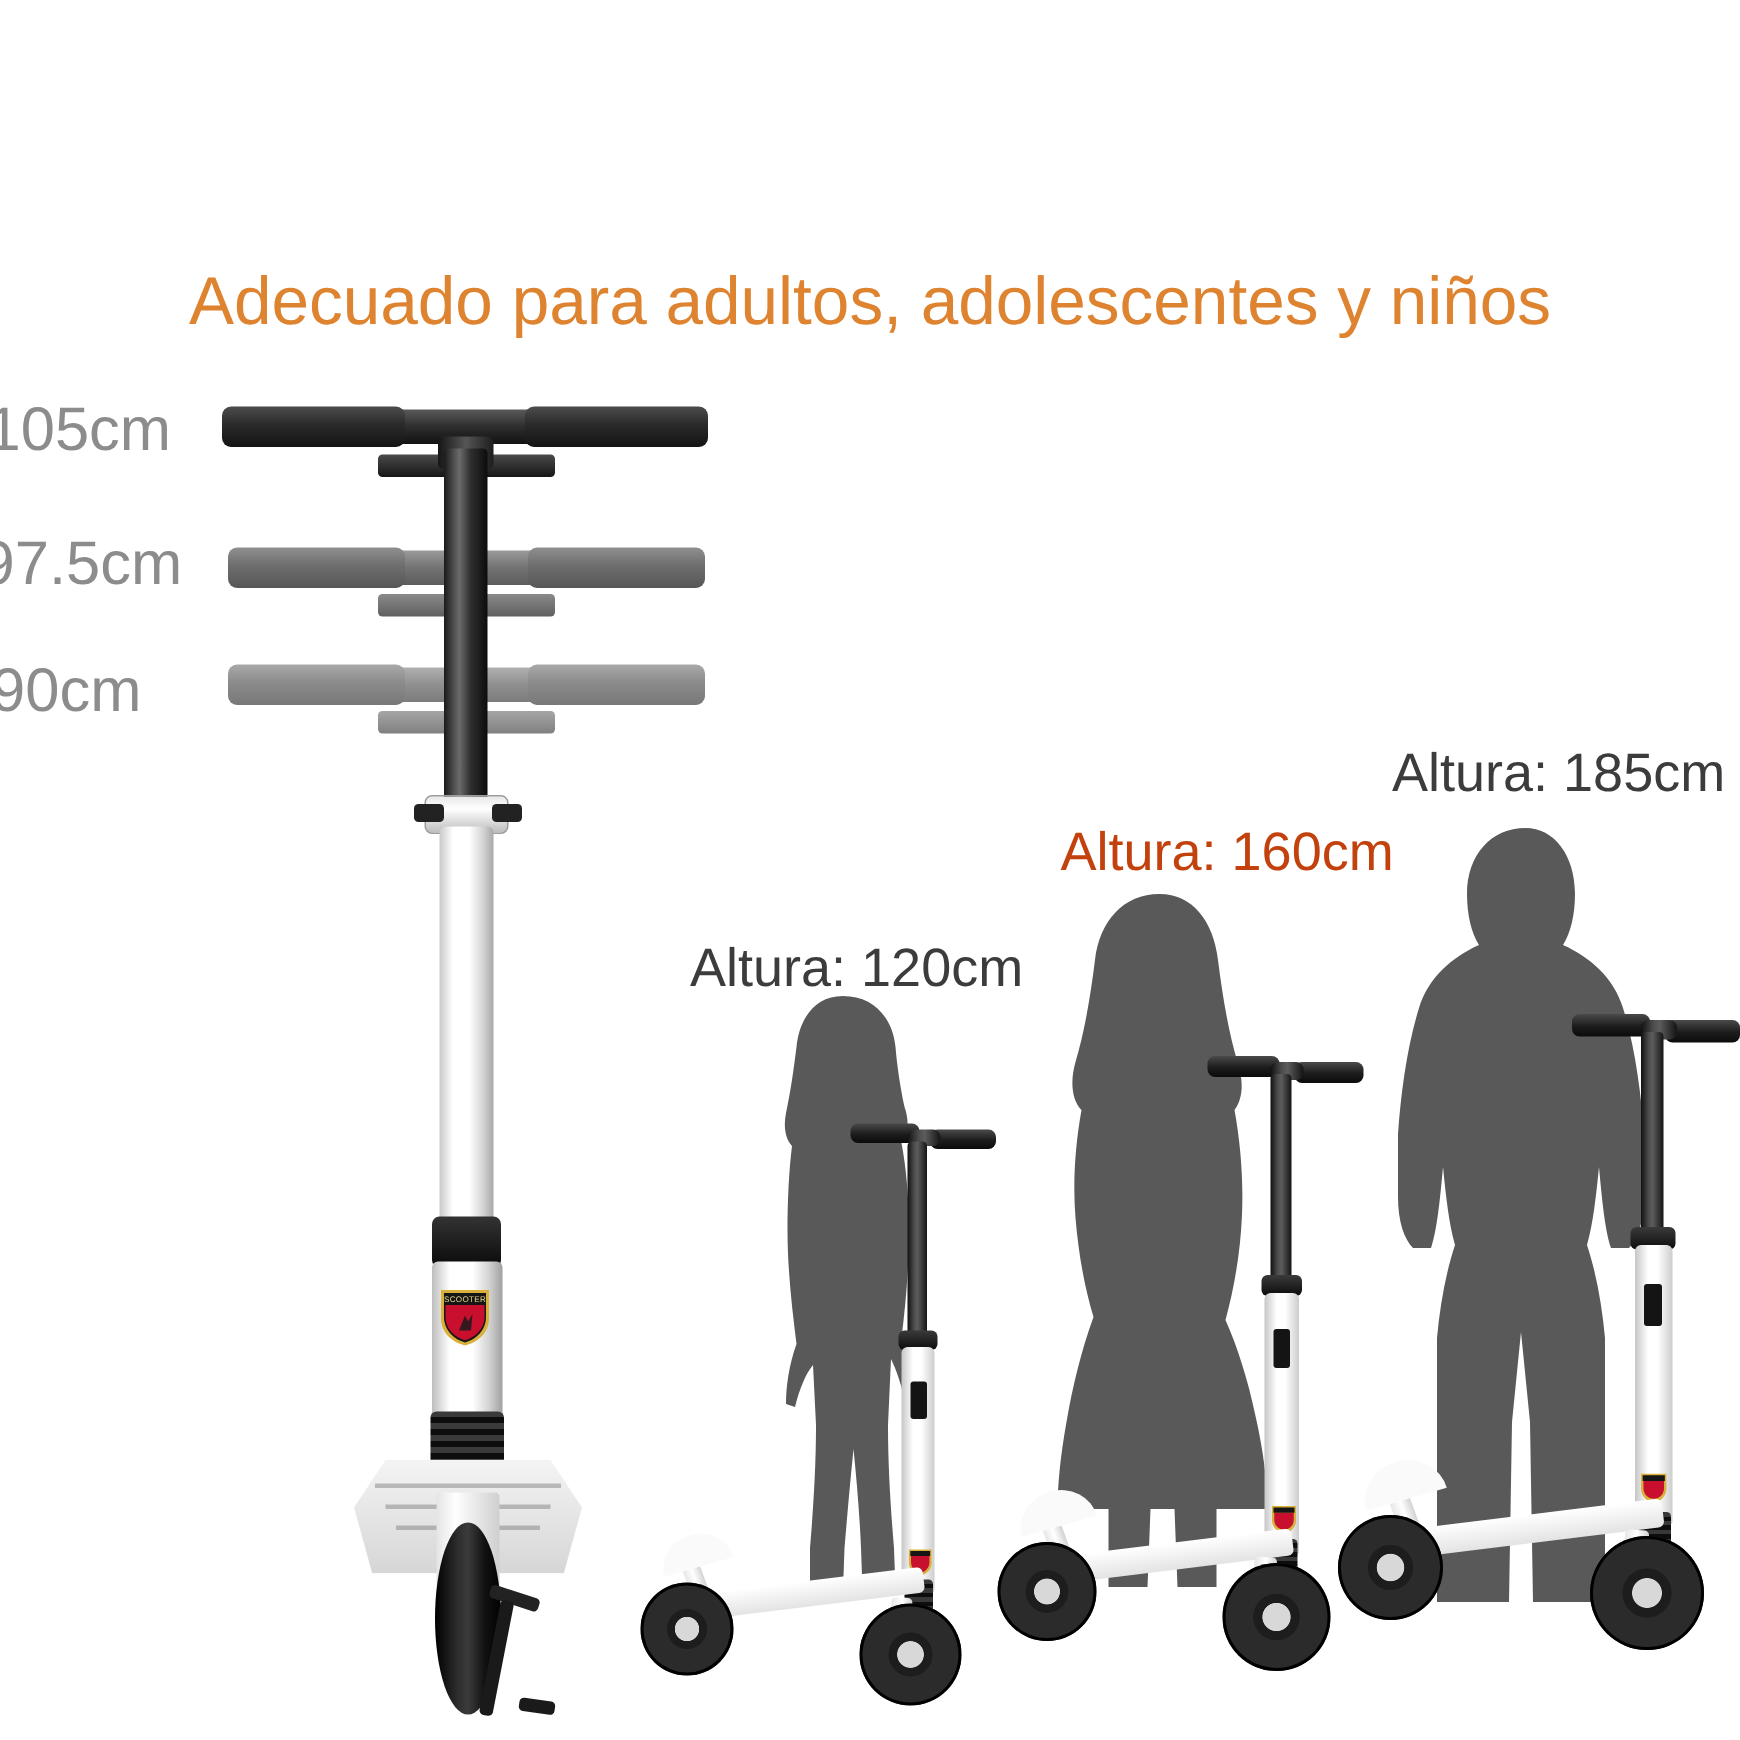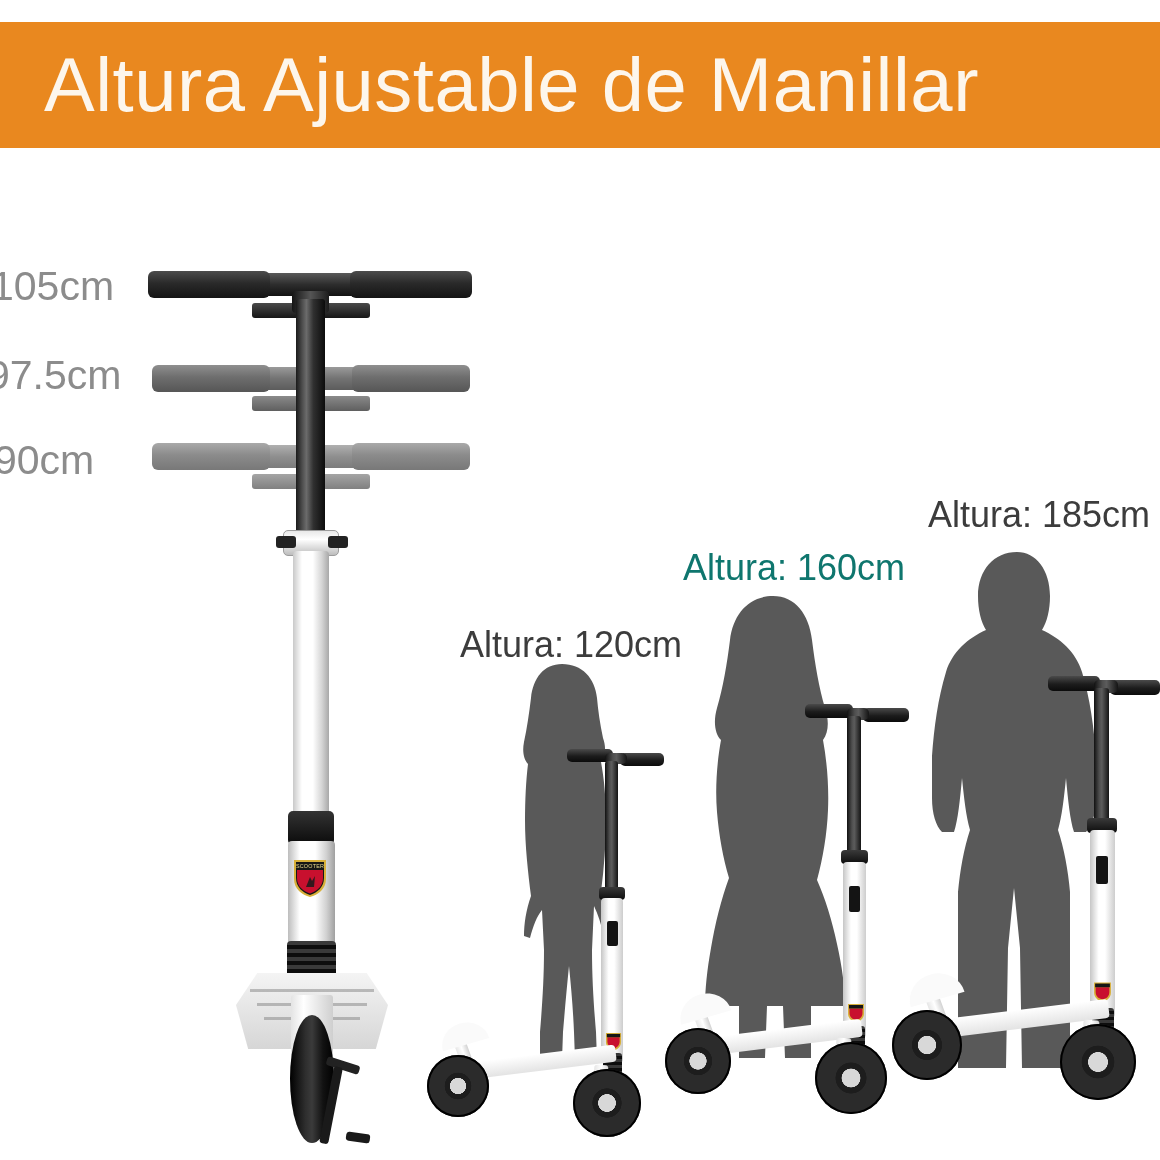--- a/index.html
+++ b/index.html
@@ -160,30 +160,28 @@
 
   
   .shield{position:relative;}
   .shield-svg{display:block;width:100%;height:100%;}
 </style>
 </head>
 <body>
 
 <div id="page">
 
-  <div class="banner" style="background: rgb(233, 136, 31);">
-    <div class="banner-title" style="color: rgb(253, 246, 236);">Altura Ajustable de Manillar</div>
-  </div>
+  <div class="subtitle" style="color: rgb(222, 131, 48);">Adecuado para adultos, adolescentes y niños</div>
 
   <div class="h-label h-105" style="color: rgb(140, 140, 140);">105cm</div>
   <div class="h-label h-975" style="color: rgb(140, 140, 140);">97.5cm</div>
   <div class="h-label h-90" style="color: rgb(140, 140, 140);">90cm</div>
 
   <div class="p-label p-120" style="color: rgb(60, 60, 60);">Altura: 120cm</div>
-  <div class="p-label p-160" style="color: #0f766e;">Altura: 160cm</div>
+  <div class="p-label p-160" style="color: #c2410c; margin-left: 24px;">Altura: 160cm</div>
   <div class="p-label p-185" style="color: rgb(60, 60, 60);">Altura: 185cm</div>
 
   <div class="main-scooter">
 
     <div class="bar-row" style="top:188px;">
       <div class="crossbar ghost2" style="left:24px;top:2px;width:292px;"></div>
       <div class="grip ghost2" style="left:12px;width:118px;"></div>
       <div class="grip ghost2" style="left:212px;width:118px;"></div>
       <div class="clamp ghost2" style="left:112px;top:31px;width:54px;"></div>
       <div class="clamp ghost2" style="left:176px;top:31px;width:54px;"></div>

